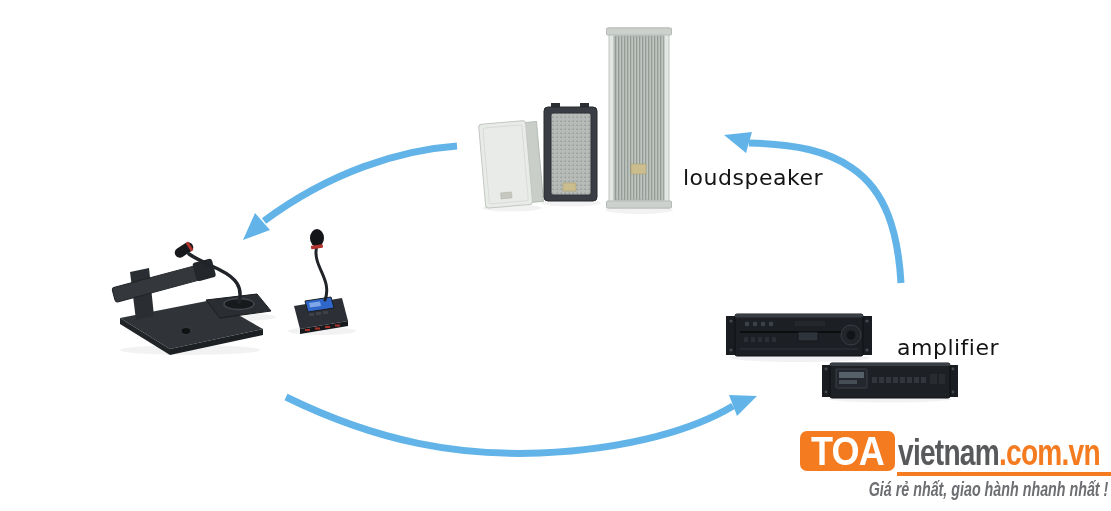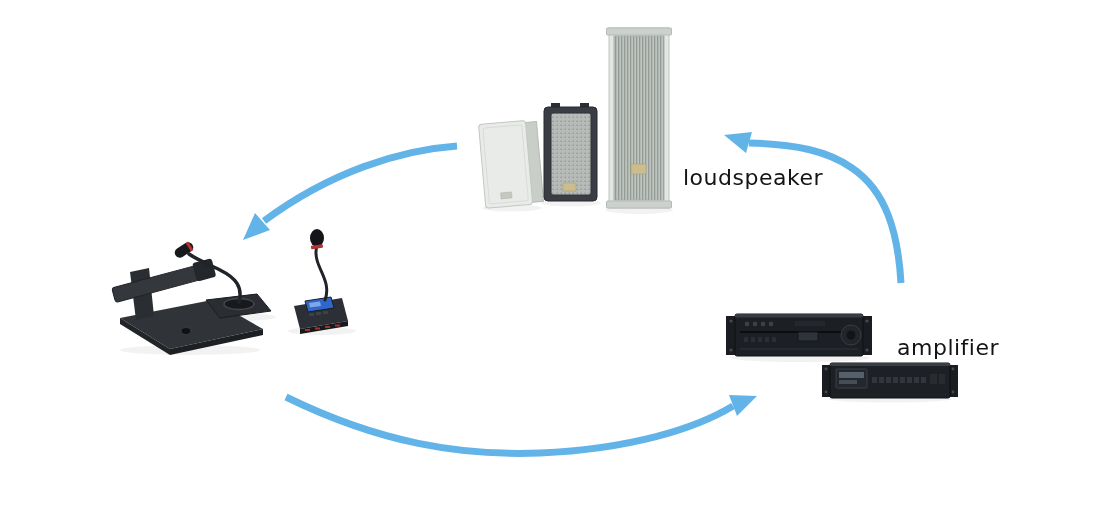--- a/index.html
+++ b/index.html
@@ -204,14 +204,22 @@
         <rect x="921" y="377" width="5" height="6" fill="#32363c"></rect>
         <rect x="930" y="374" width="7" height="10" fill="#282c31"></rect>
         <rect x="939" y="374" width="6" height="10" fill="#282c31"></rect>
       </g>
     </g>
   </svg>
 
   <div class="label label-loudspeaker">loudspeaker</div>
   <div class="label label-amplifier">amplifier</div>
 
+  <div class="brand">
+    <div class="brand-box">
+      <span class="squeeze">TOA</span>
+    </div>
+    <div class="brand-domain"><span class="dname">vietnam</span><span class="dsuffix">.com.vn</span></div>
+    <div class="brand-underline"></div>
+    <div class="brand-tagline">Giá rẻ nhất, giao hành nhanh nhất !</div>
+  </div>
 
 </div>
 
 </body></html>

